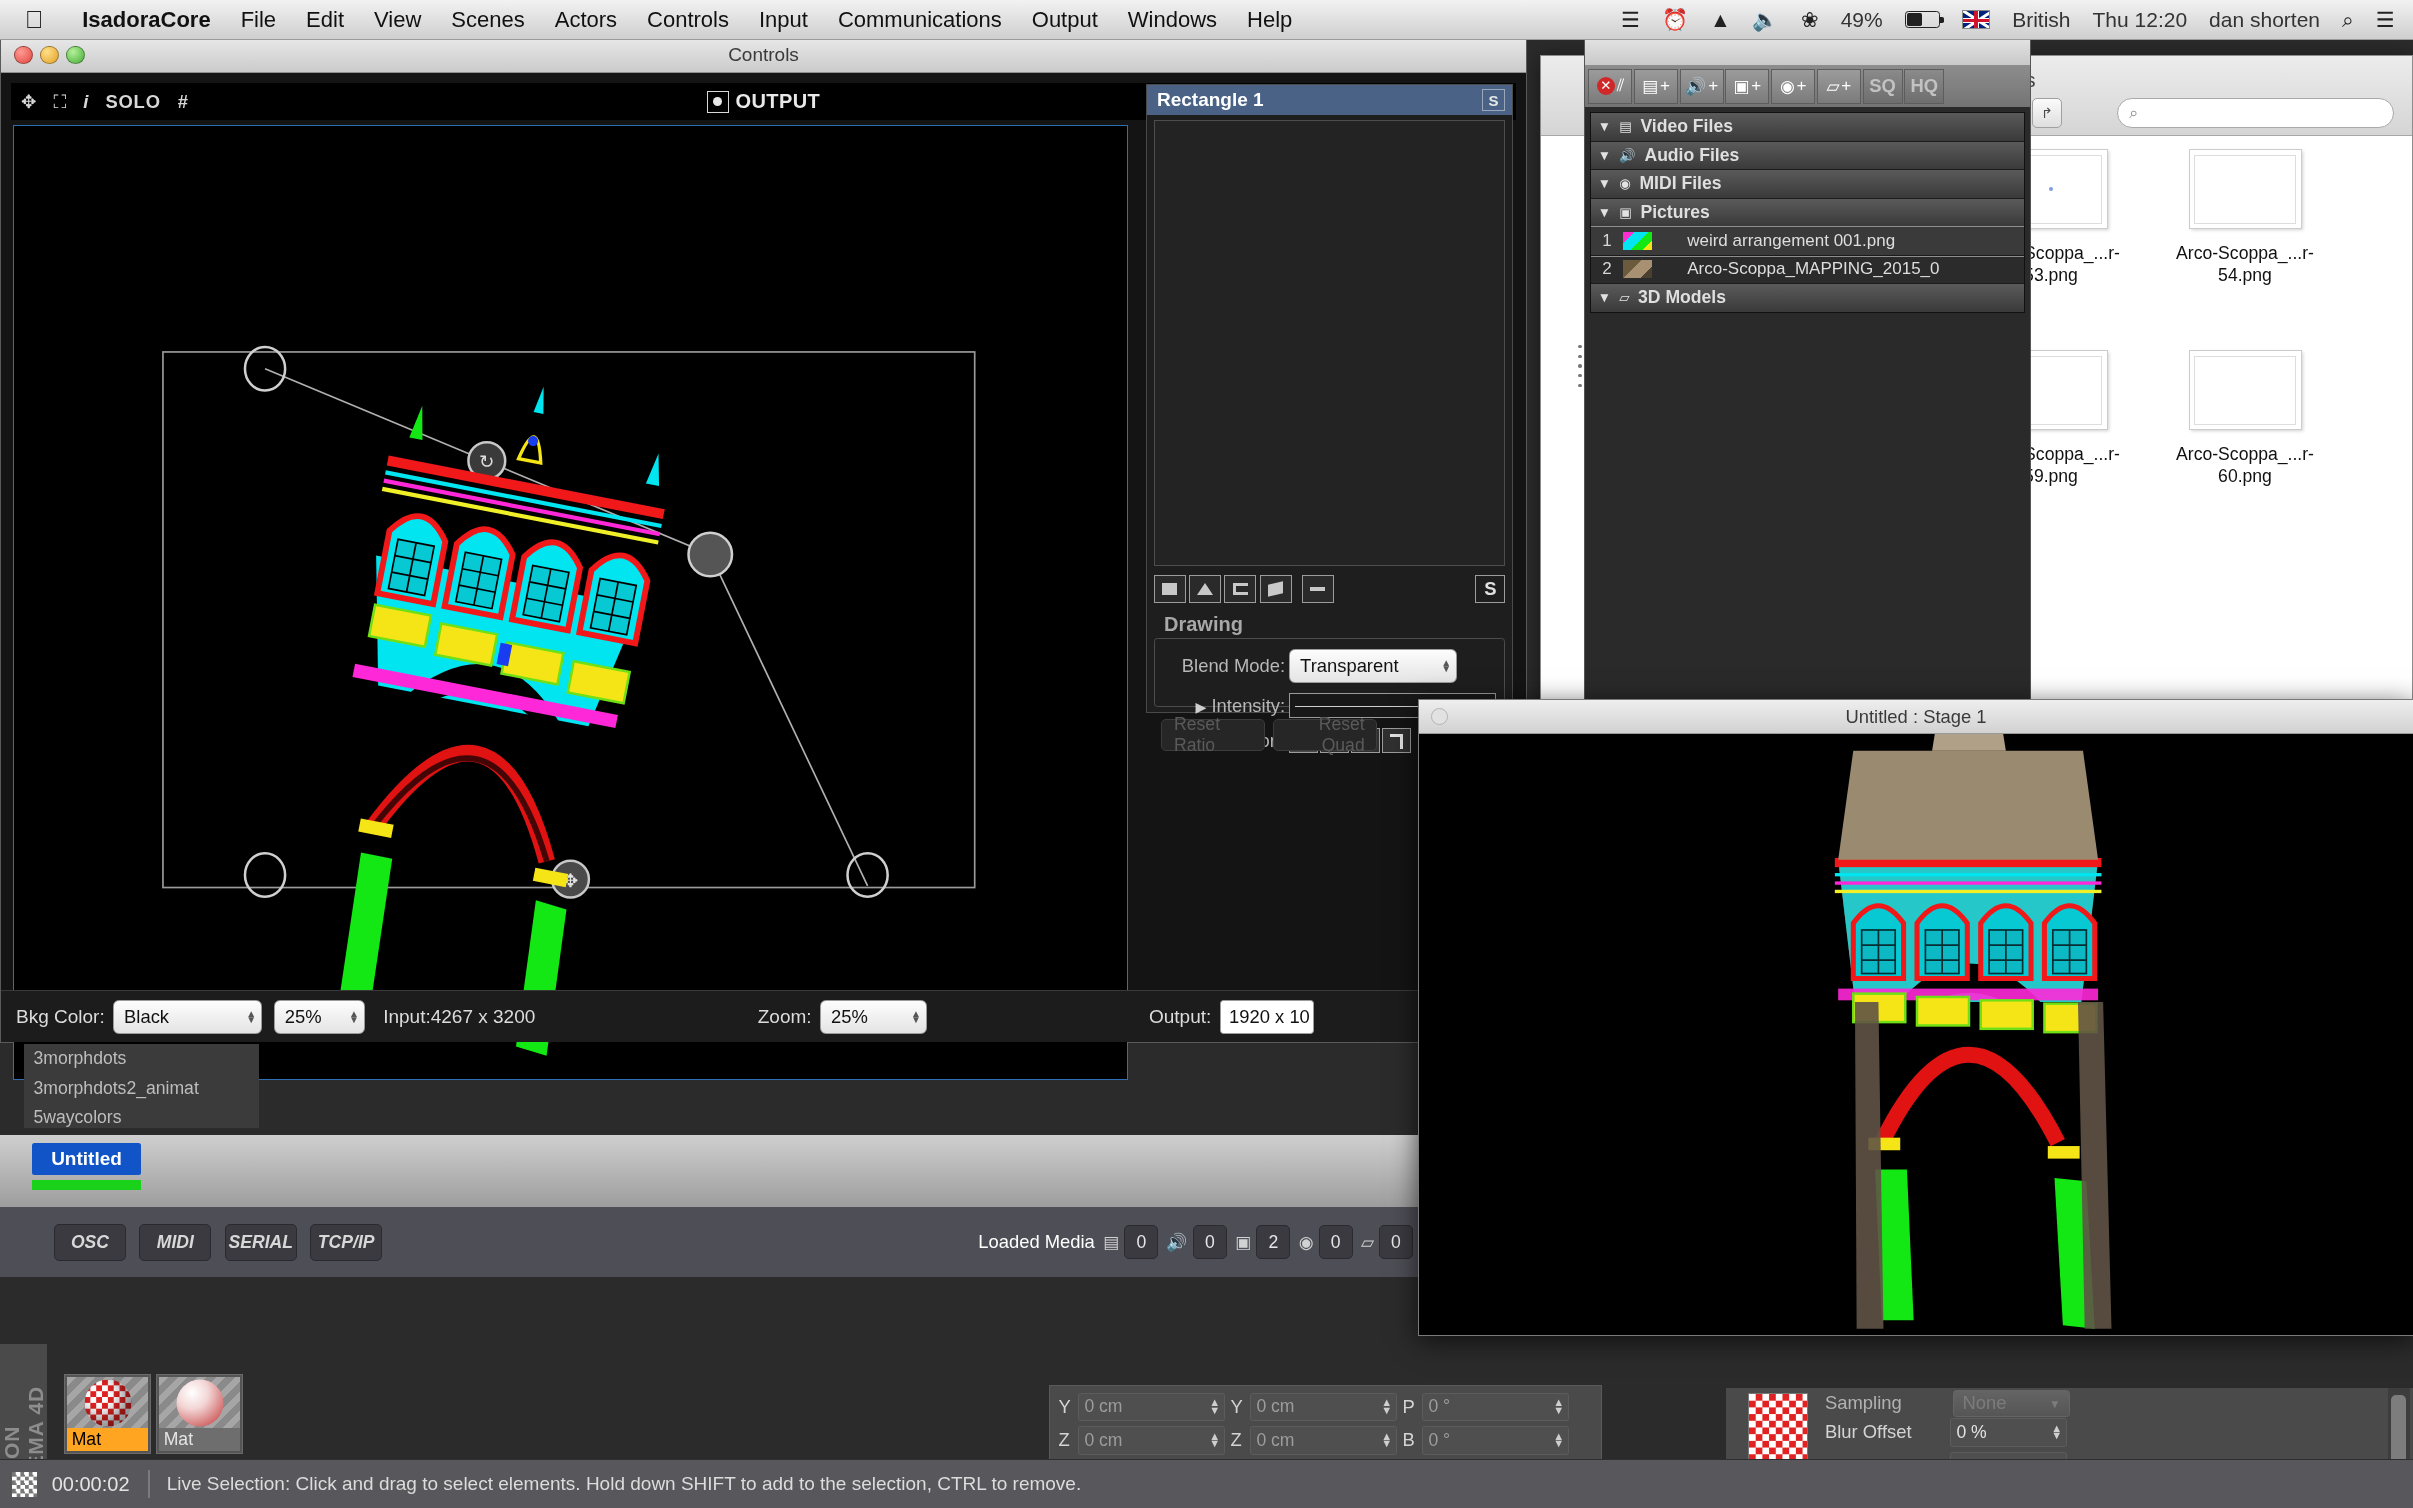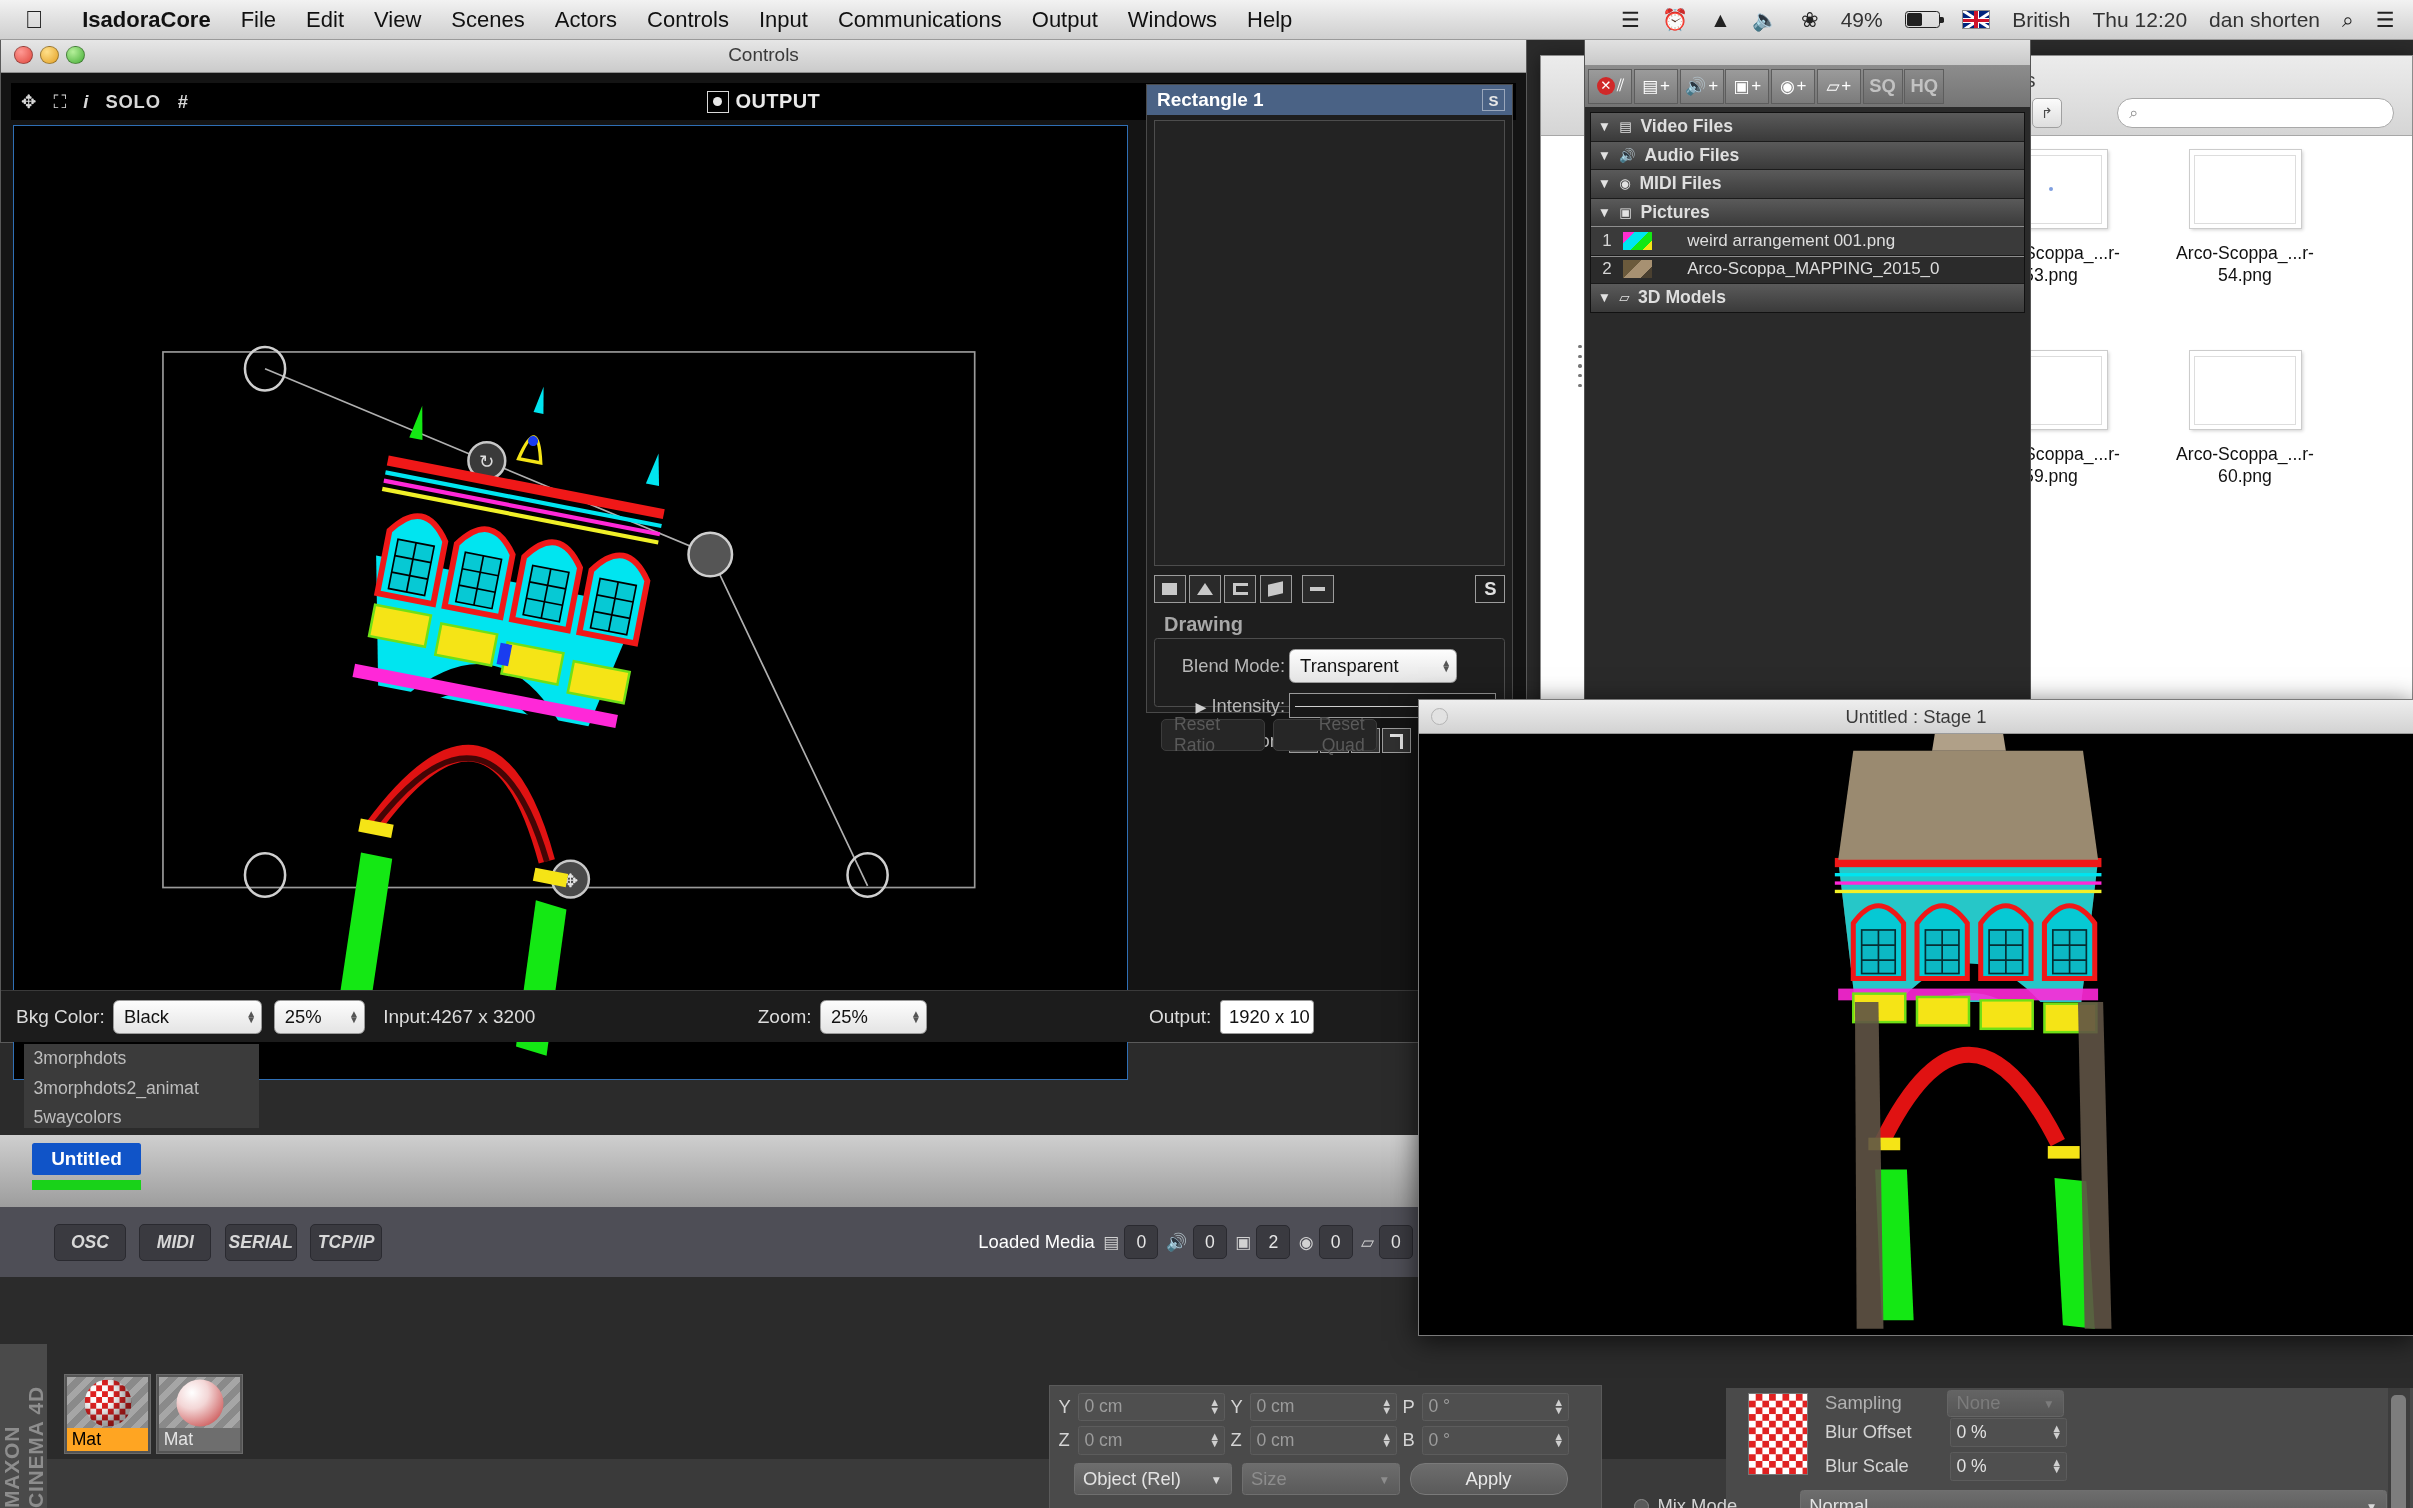--- a/index.html
+++ b/index.html
@@ -298,21 +298,21 @@
             <span class="car" style="color:#8d8d8d;">▼</span>
           </div>
         <div class="c4d-btn" style="width:158px;">Apply</div>
       </div>
     </div>
 
     <div style="position:absolute;left:1726px;top:1351px;width:687px;height:158px;background:#4a4a4a;">
       <div style="position:absolute;left:22px;top:5px;width:60px;height:82px;
         background: repeating-conic-gradient(#e02222 0 25%, #fff 0 50%) 0 0/13.4px 13.4px; border:0.8px solid #777;"></div>
 
-      <div style="position:absolute;left:99px;top:1.7px;width:310px;display:flex;align-items:center;gap:5px;opacity:.75;">
+      <div style="position:absolute;left:99px;top:1.7px;width:310px;display:flex;align-items:center;gap:11px;opacity:.75;">
         <span class="c4d-lab" style="width:117px;">Sampling</span>
         <div class="c4d-drop" style="width:117px;color:#8d8d8d;height:27px;">
             <span>None</span>
             <span class="car" style="color:#8d8d8d;">▼</span>
           </div>
       </div>
       <div style="position:absolute;left:99px;top:30px;width:310px;display:flex;align-items:center;gap:8.4px;">
         <span class="c4d-lab" style="width:117px;">Blur Offset</span>
         <div class="c4d-field" style="width:117px;color:#e2e2e2;">
             <span>0 %</span>
@@ -834,20 +834,26 @@
           <path d="M74,500 L112,500 L120,680 L82,680 Z" fill="#14e814"></path>
           <path d="M288,510 L326,514 L336,690 L298,686 Z" fill="#14e814"></path>
 
           <path d="M50,300 L78,300 L84,690 L52,690 Z" fill="#5f5345" opacity=".9"></path>
           <path d="M316,300 L346,300 L356,690 L324,690 Z" fill="#5f5345" opacity=".9"></path>
         </g>
       </svg>
     </div>
   </div>
 
+  <div id="statusbar">
+    <div class="chk"></div>
+    <div class="time">00:00:02</div>
+    <div class="sep"></div>
+    <div class="msg">Live Selection: Click and drag to select elements. Hold down SHIFT to add to the selection, CTRL to remove.</div>
+  </div>
 
   <div class="menubar">
     <span class="apple"></span>
     <span class="mi bold">IsadoraCore</span>
     <span class="mi">File</span>
     <span class="mi">Edit</span>
     <span class="mi">View</span>
     <span class="mi">Scenes</span>
     <span class="mi">Actors</span>
     <span class="mi">Controls</span>

